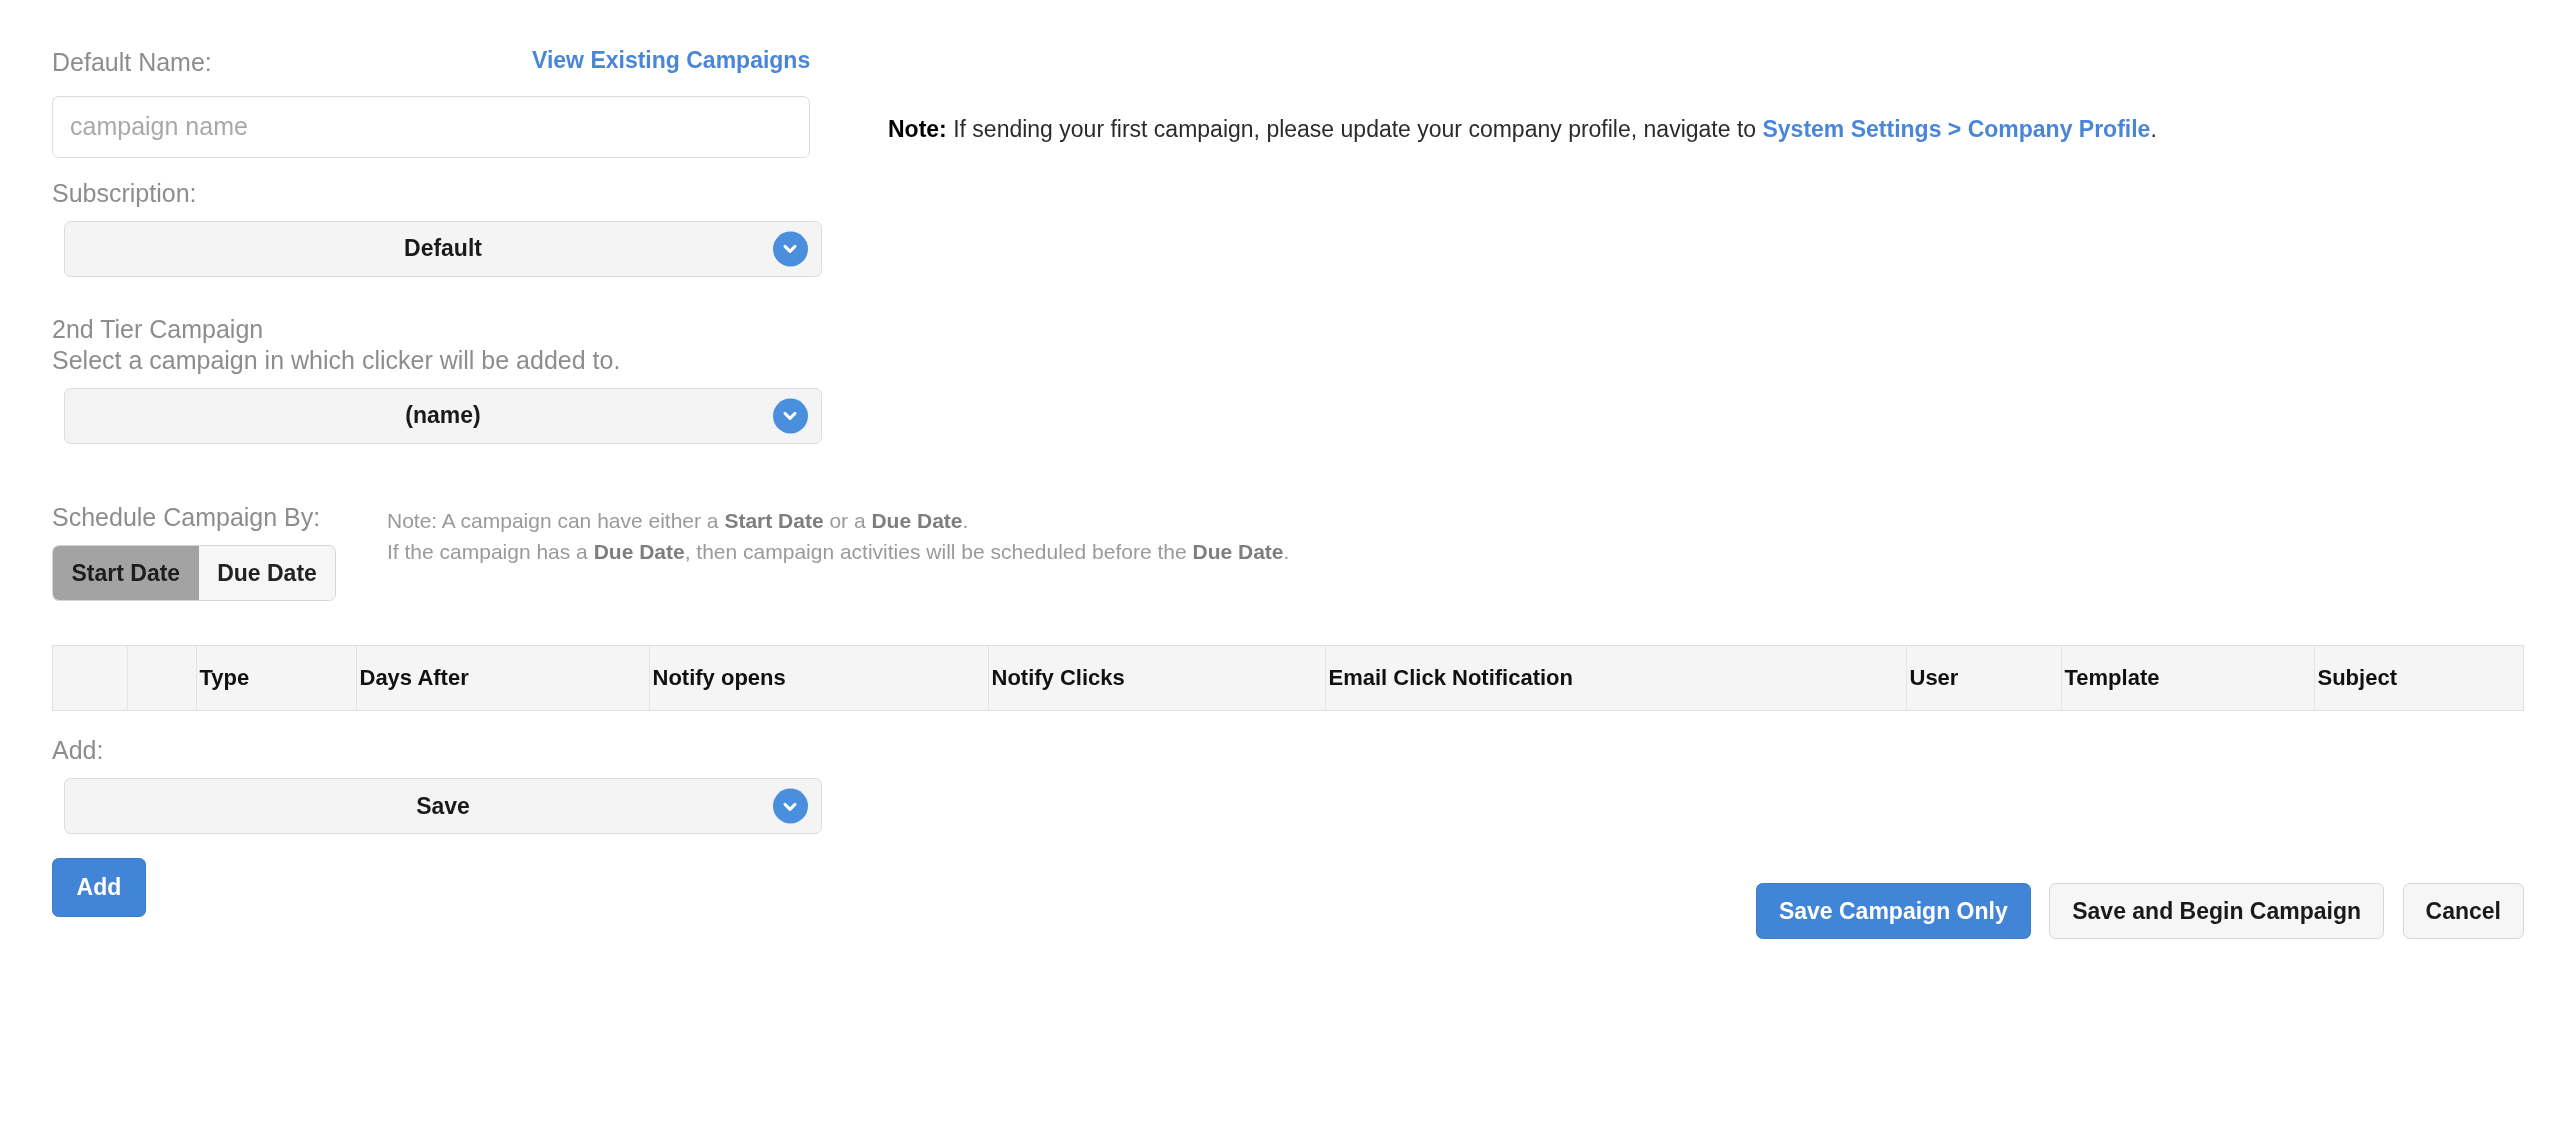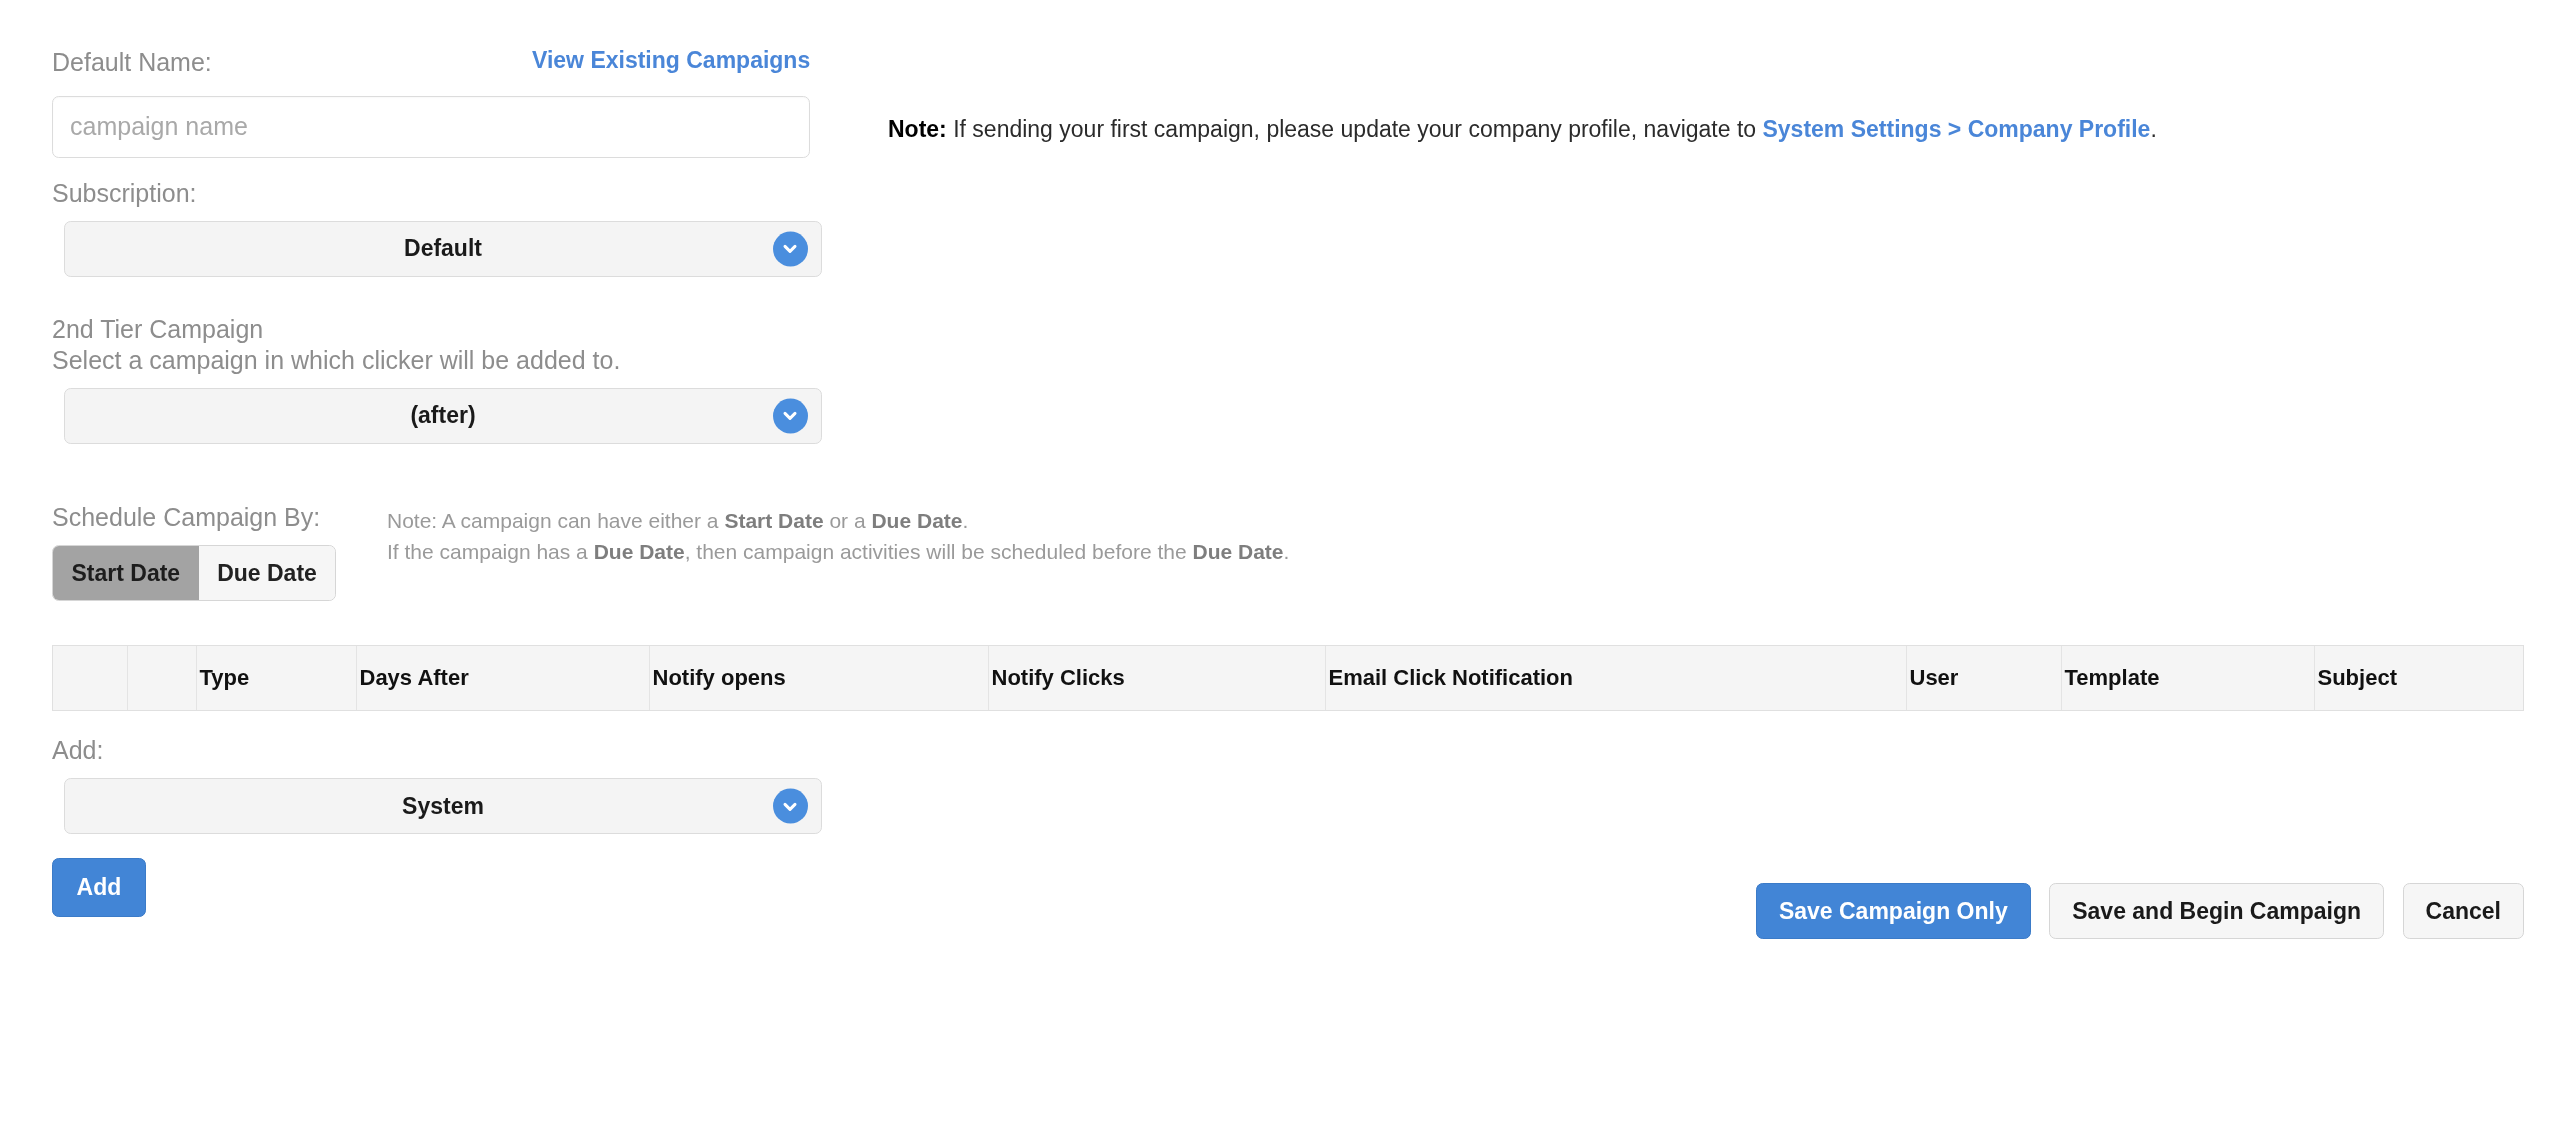--- a/index.html
+++ b/index.html
@@ -253,21 +253,21 @@
         </svg>
       </span>
     </div>
 
     <div class="spacer-44"></div>
 
     <div class="field-label">2nd Tier Campaign</div>
     <div class="sub-label">Select a campaign in which clicker will be added to.</div>
 
     <div class="select-wrap">
-      <span class="select-value">(after)</span>
+      <span class="select-value">(name)</span>
       <span class="chevron-circle">
         <svg width="20" height="20" viewBox="0 0 24 24" aria-hidden="true">
           <path d="M6 9.5 L12 15.5 L18 9.5" fill="none" stroke="#ffffff" stroke-width="3.6" stroke-linecap="round" stroke-linejoin="round"></path>
         </svg>
       </span>
     </div>
   </div>
 
   <div class="top-note">
     <b>Note:</b><span> If sending your first campaign, please update your company profile, navigate to </span><a class="link">System Settings &gt; Company Profile</a><span>.</span>
@@ -306,21 +306,21 @@
           <th>Subject</th>
         </tr>
       </thead>
       <tbody></tbody>
     </table>
   </div>
 
   <div class="add-block">
     <div class="field-label">Add:</div>
     <div class="select-wrap">
-      <span class="select-value">System</span>
+      <span class="select-value">Save</span>
       <span class="chevron-circle">
         <svg width="20" height="20" viewBox="0 0 24 24" aria-hidden="true">
           <path d="M6 9.5 L12 15.5 L18 9.5" fill="none" stroke="#ffffff" stroke-width="3.6" stroke-linecap="round" stroke-linejoin="round"></path>
         </svg>
       </span>
     </div>
     <button class="btn btn-primary btn-add">Add</button>
   </div>
 
   <div class="footer-btns">

